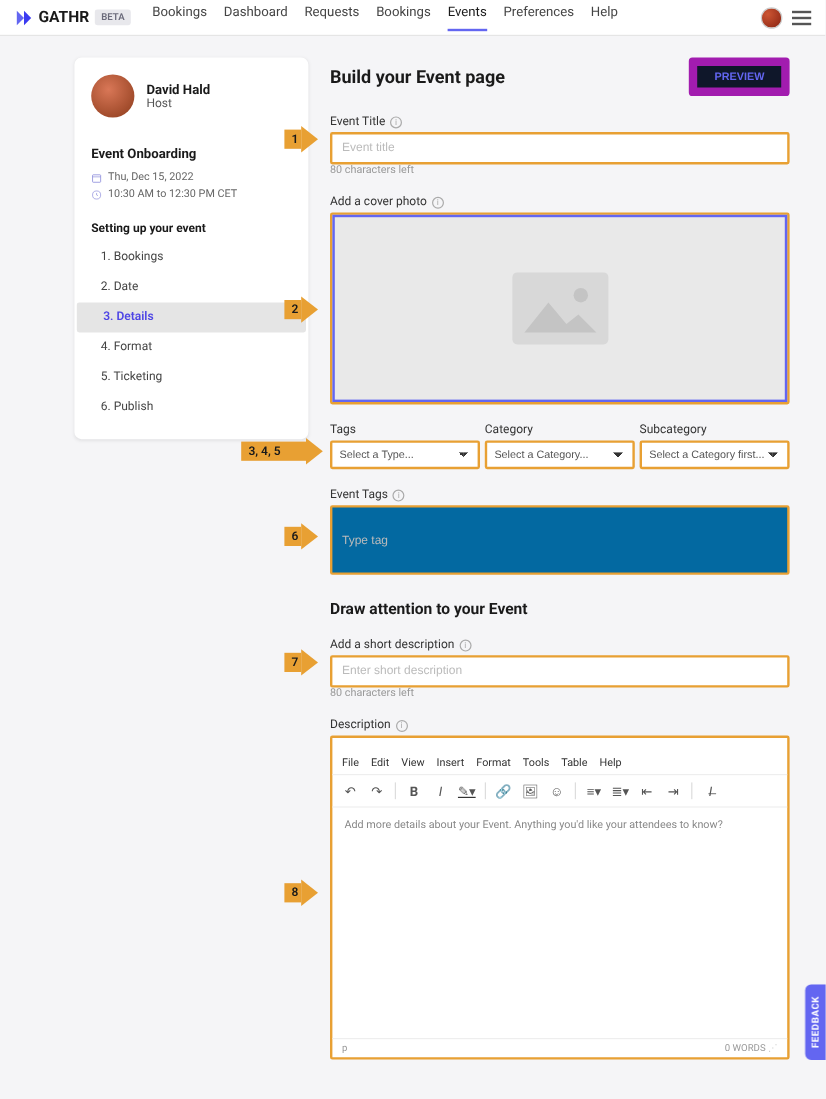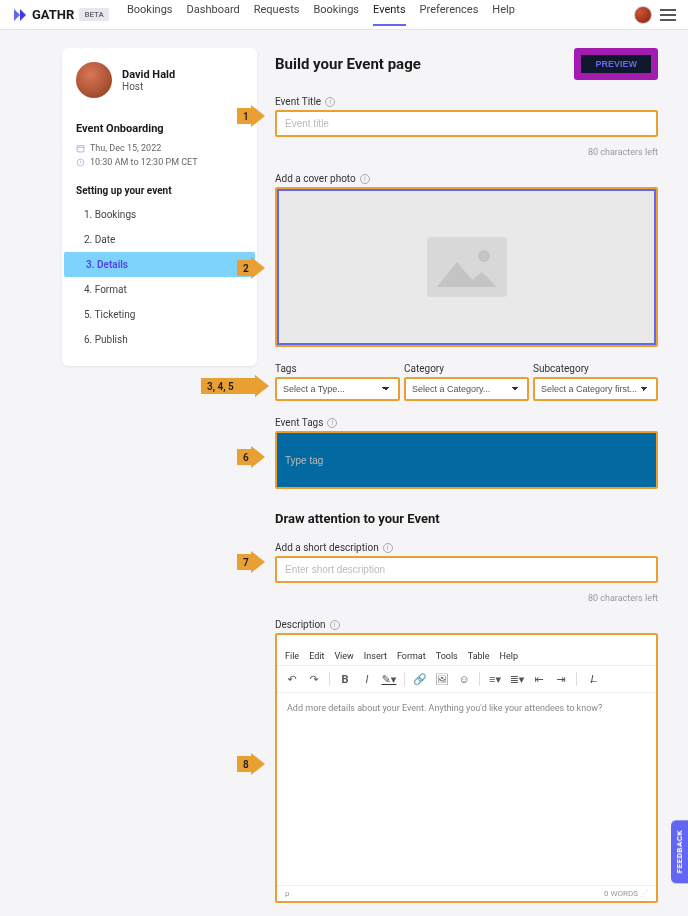--- a/index.html
+++ b/index.html
@@ -20,29 +20,29 @@
 .profile { display: flex; align-items: center; padding: 0 14px 14px; }
 .profile-img { width: 36px; height: 36px; border-radius: 50%; background: radial-gradient(circle at 40% 35%, #d97757, #8b3a1a); margin-right: 10px; }
 .profile-name { font-size: 11px; font-weight: 700; }
 .profile-role { font-size: 10px; color: #555; }
 .section-title { font-size: 11px; font-weight: 700; padding: 10px 14px 6px; }
 .meta { font-size: 9px; color: #666; padding: 2px 14px; display: flex; align-items: center; gap: 5px; }
 .meta-icon { width: 9px; height: 9px; color: #8b8bdb; }
 .paid-badge { color: #6366f1; font-weight: 600; font-size: 9px; padding: 3px 14px; display: flex; align-items: center; gap: 5px; }
 .steps-title { font-size: 10px; font-weight: 700; padding: 16px 14px 6px; }
 .step { font-size: 10px; padding: 7px 14px 7px 22px; cursor: pointer; color: #444; }
-.step.active { background: #7dd3fc; color: #4f46e5; font-weight: 600; border-radius: 2px; margin: 0 2px; }
+.step.active { background: #e5e5e5; color: #4f46e5; font-weight: 600; border-radius: 2px; margin: 0 2px; }
 .main { flex: 1; position: relative; }
 .page-title { font-size: 15px; font-weight: 700; display: flex; justify-content: space-between; align-items: center; }
 .preview-btn { border: 7px solid #a21caf; color: #6366f1; background: #0f172a; font-size: 9px; padding: 4px 14px; border-radius: 3px; cursor: pointer; font-weight: 600; }
 .field-label { font-size: 10px; color: #333; margin-top: 16px; display: flex; align-items: center; gap: 4px; }
 .info-icon { width: 10px; height: 10px; border: 1px solid #aaa; border-radius: 50%; display: inline-flex; align-items: center; justify-content: center; font-size: 7px; color: #aaa; }
 .input-text { width: 100%; border: 2px solid #e8a033; padding: 6px 8px; font-size: 10px; margin-top: 3px; border-radius: 2px; background: #fff; }
 .input-text::placeholder { color: #bbb; }
-.char-limit { font-size: 9px; color: #999; text-align: right; margin-top: 10px; }
+.char-limit { font-size: 9px; color: #999; margin-top: 0; }
 .cover-photo { width: 100%; height: 160px; border: 2px solid #e8a033; outline: 2px solid #6366f1; outline-offset: -4px; margin-top: 3px; background: #e9e9e9; display: flex; align-items: center; justify-content: center; border-radius: 2px; }
 .selects { display: flex; gap: 4px; margin-top: 3px; }
 .select { width: 100%; border: 2px solid #e8a033; padding: 5px 6px; font-size: 9px; background: #fff; color: #555; border-radius: 2px; appearance: none; background-image: linear-gradient(45deg, transparent 50%, #333 50%), linear-gradient(135deg, #333 50%, transparent 50%); background-position: calc(100% - 12px) center, calc(100% - 8px) center; background-size: 4px 4px, 4px 4px; background-repeat: no-repeat; }
 .labels-row { display: flex; gap: 4px; margin-top: 16px; }
 .labels-row .field-label { flex: 1; margin-top: 0; }
 .tags-input { width: 100%; border: 2px solid #e8a033; padding: 6px 8px; font-size: 10px; margin-top: 3px; height: 58px; background: #0369a1; border-radius: 2px; }
 .tags-input::placeholder { color: #bbb; }
 .section-heading { font-size: 13px; font-weight: 700; margin-top: 22px; }
 .editor-wrap { border: 2px solid #e8a033; margin-top: 3px; background: #fff; border-radius: 2px; }
 .editor-menubar { display: flex; gap: 10px; padding: 4px 8px; font-size: 9px; border-bottom: 1px solid #eee; color: #333; margin-top: 12px; }

